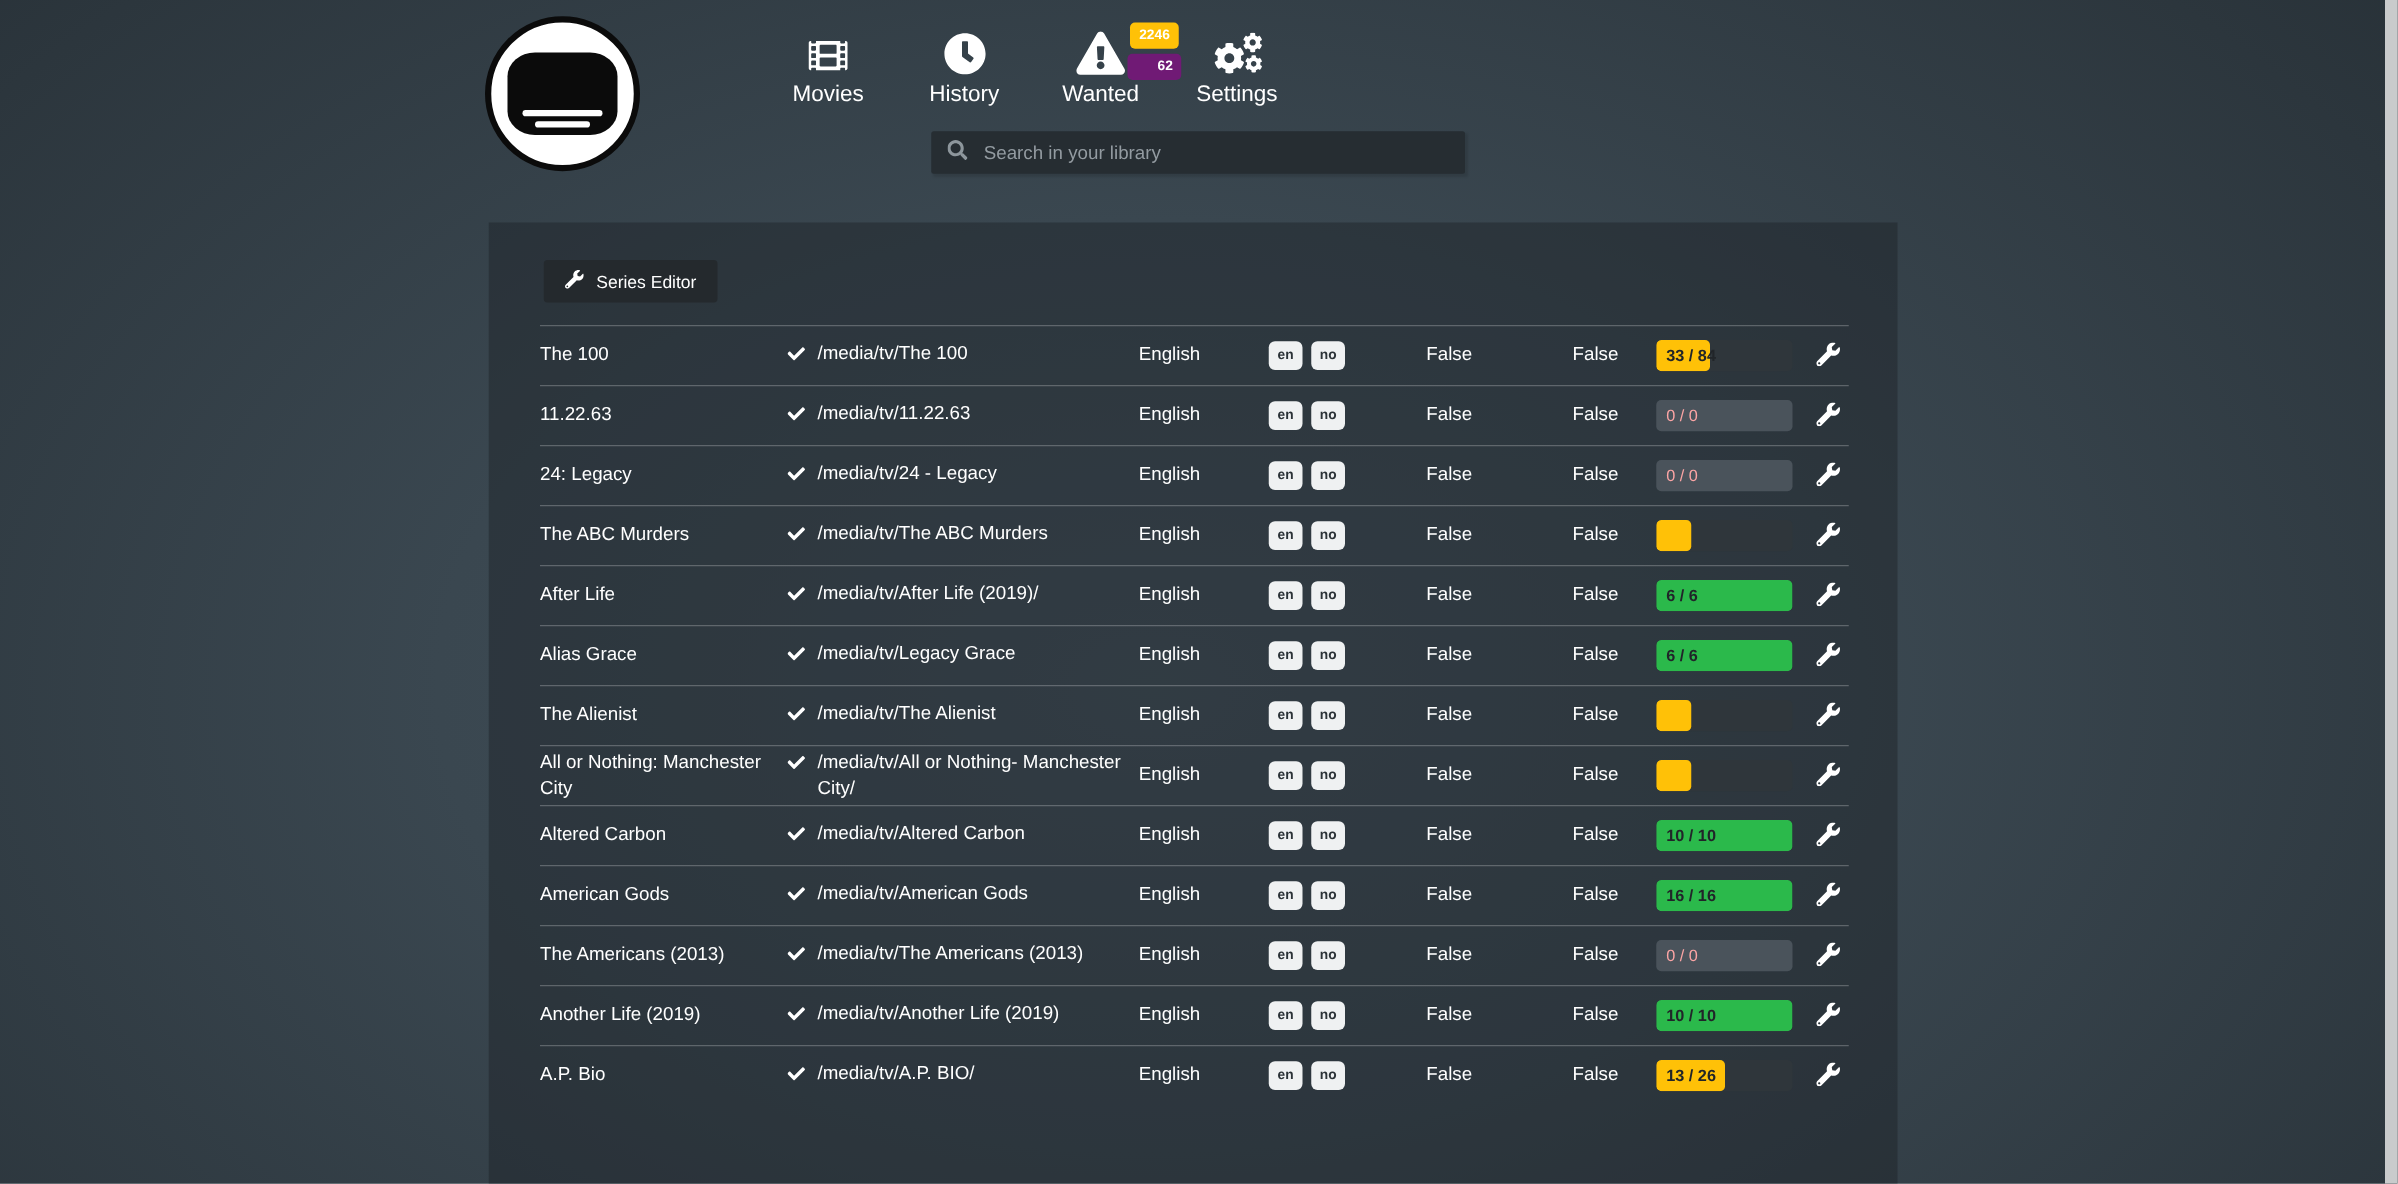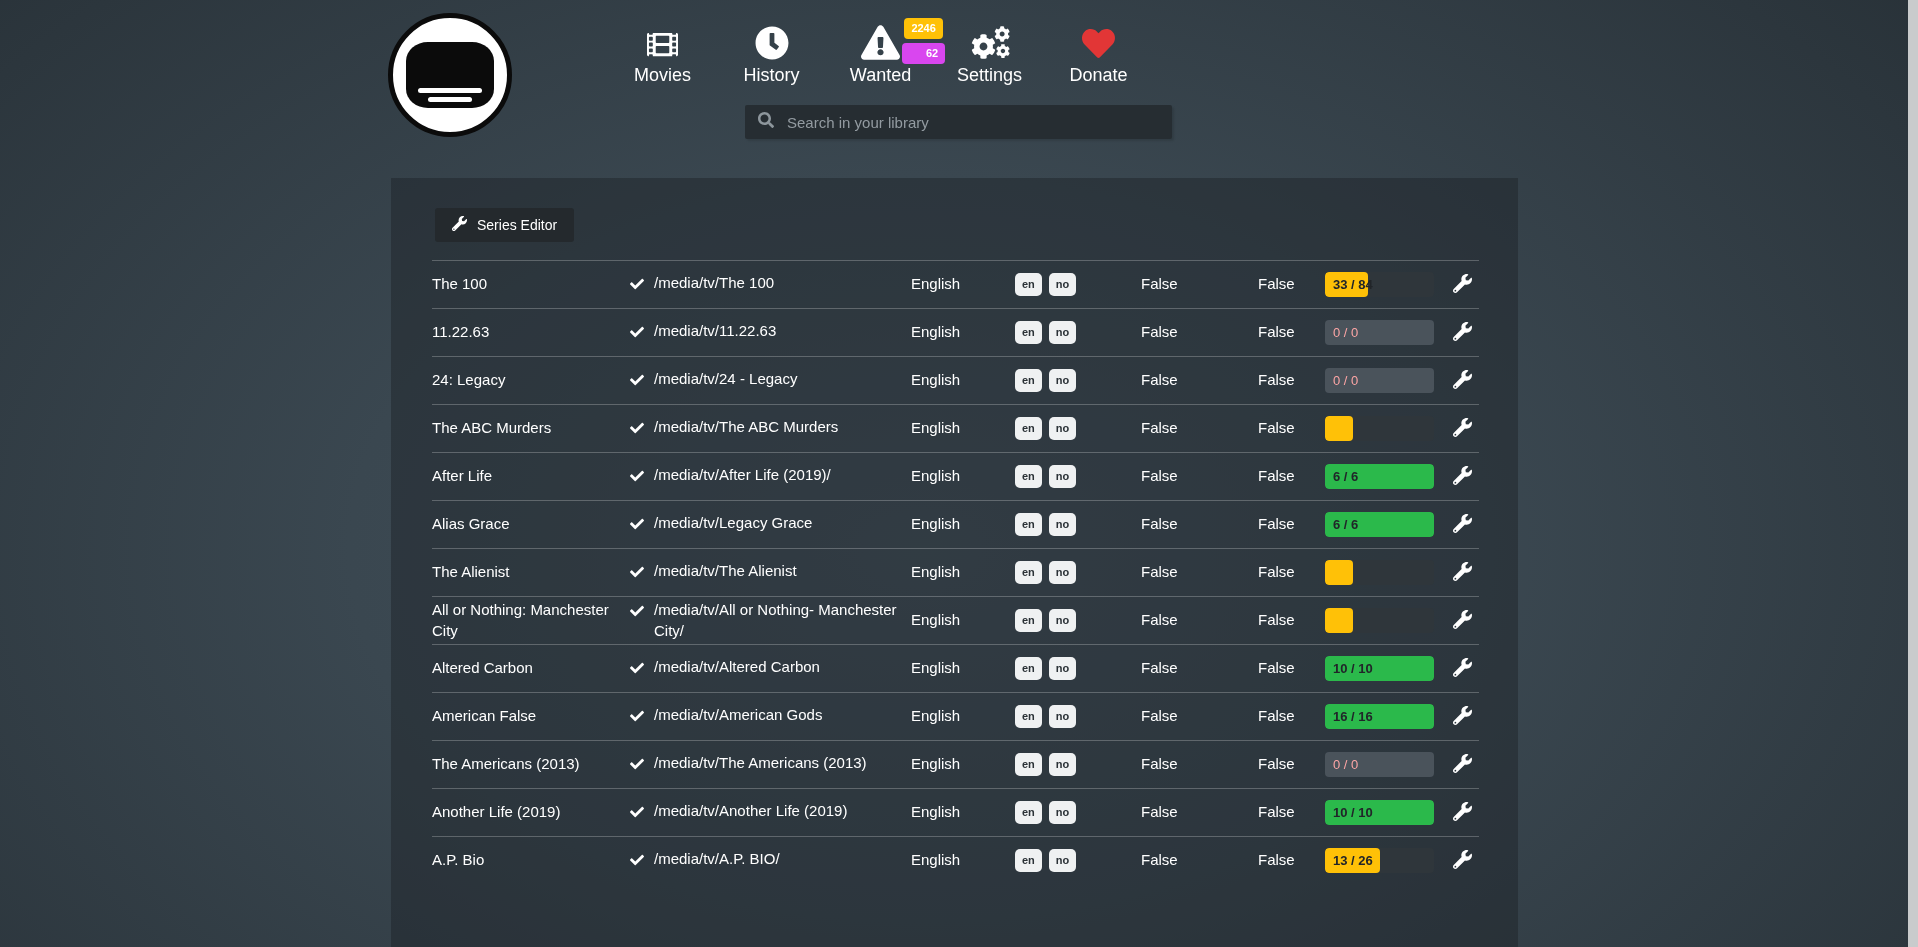--- a/index.html
+++ b/index.html
@@ -90,44 +90,36 @@
     </div>
     <div class="nav-item">
       <span class="nav-icon">
         <svg width="39" height="35" viewBox="0 0 576 512">
           <path fill="#ffffff" d="M569.517 440.013C587.975 472.007 564.806 512 527.94 512H48.054c-36.937 0-59.999-40.055-41.577-71.987L246.423 23.985c18.467-32.009 64.72-31.951 83.154 0l239.94 416.028zM288 354c-25.405 0-46 20.595-46 46s20.595 46 46 46 46-20.595 46-46-20.595-46-46-46zm-43.673-165.346l7.418 136c.347 6.364 5.609 11.346 11.982 11.346h48.546c6.373 0 11.635-4.982 11.982-11.346l7.418-136c.375-6.874-5.098-12.654-11.982-12.654h-63.383c-6.884 0-12.356 5.78-11.981 12.654z"></path>
         </svg>
       </span>
       <span class="nav-label">Wanted</span>
       <span class="nav-badges">
         <span class="badge" style="background: rgb(255, 193, 7);">2246</span>
-        <span class="badge" style="background: #d946ef; padding-left: 24px;">62</span>
+        <span class="badge" style="background: #701a75; padding-left: 24px;">62</span>
       </span>
     </div>
     <div class="nav-item">
       <span class="nav-icon">
         <svg width="43" height="34" viewBox="0 0 640 512">
           <defs>
             <path id="cogp" d="M487.4 315.7l-42.6-24.6c4.3-23.2 4.3-47 0-70.2l42.6-24.6c4.9-2.8 7.1-8.6 5.5-14-11.1-35.6-30-67.8-54.7-94.6-3.8-4.1-10-5.1-14.8-2.3L380.8 110c-17.9-15.4-38.5-27.3-60.8-35.1V25.8c0-5.6-3.9-10.5-9.4-11.7-36.7-8.2-74.3-7.8-109.2 0-5.5 1.2-9.4 6.1-9.4 11.7V75c-22.2 7.9-42.8 19.8-60.8 35.1L88.7 85.5c-4.9-2.8-11-1.9-14.8 2.3-24.7 26.7-43.6 58.9-54.7 94.6-1.7 5.4.6 11.2 5.5 14L67.3 221c-4.3 23.2-4.3 47 0 70.2l-42.6 24.6c-4.9 2.8-7.1 8.6-5.5 14 11.1 35.6 30 67.8 54.7 94.6 3.8 4.1 10 5.1 14.8 2.3l42.6-24.6c17.9 15.4 38.5 27.3 60.8 35.1v49.2c0 5.6 3.9 10.5 9.4 11.7 36.7 8.2 74.3 7.8 109.2 0 5.5-1.2 9.4-6.1 9.4-11.7v-49.2c22.2-7.9 42.8-19.8 60.8-35.1l42.6 24.6c4.9 2.8 11 1.9 14.8-2.3 24.7-26.7 43.6-58.9 54.7-94.6 1.5-5.5-.7-11.3-5.6-14.1zM256 336c-44.1 0-80-35.9-80-80s35.9-80 80-80 80 35.9 80 80-35.9 80-80 80z"></path>
           </defs>
           <use href="#cogp" xlink:href="#cogp" fill="#ffffff" transform="translate(40,120) scale(0.74)"></use>
           <use href="#cogp" xlink:href="#cogp" fill="#ffffff" transform="translate(390,0) scale(0.47)"></use>
           <use href="#cogp" xlink:href="#cogp" fill="#ffffff" transform="translate(415,270) scale(0.42)"></use>
         </svg>
       </span>
       <span class="nav-label">Settings</span>
     </div>
-    <div class="nav-item">
-      <span class="nav-icon">
-        <svg width="37" height="33" viewBox="0 0 512 512">
-          <path fill="#e23636" d="M462.3 62.6C407.5 15.9 326 24.3 275.7 76.2L256 96.5l-19.7-20.3C186.1 24.3 104.5 15.9 49.7 62.6c-62.8 53.6-66.1 149.8-9.9 207.9l193.5 199.8c12.5 12.9 32.8 12.9 45.3 0l193.5-199.8c56.3-58.1 53-154.3-9.8-207.9z"></path>
-        </svg>
-      </span>
-      <span class="nav-label">Donate</span>
-    </div>
   </nav>
 
 <div class="search">
   <span id="search-icon-slot"><svg width="16" height="16" viewBox="0 0 512 512">
         <path fill="#8d969c" d="M505 442.7L405.3 343c-4.5-4.5-10.6-7-17-7H372c27.6-35.3 44-79.7 44-128C416 93.1 322.9 0 208 0S0 93.1 0 208s93.1 208 208 208c48.3 0 92.7-16.4 128-44v16.3c0 6.4 2.5 12.5 7 17l99.7 99.7c9.4 9.4 24.6 9.4 33.9 0l28.3-28.3c9.4-9.3 9.4-24.5.1-33.9zM208 336c-70.7 0-128-57.2-128-128 0-70.7 57.2-128 128-128 70.7 0 128 57.2 128 128 0 70.7-57.2 128-128 128z"></path>
       </svg></span>
   <input type="text" placeholder="Search in your library" style="">
 </div>
 
 <div class="panel">
@@ -390,21 +382,21 @@
           </div>
           <div class="c-action">
             <button class="wrench-btn">
               <span><svg width="19" height="19" viewBox="0 0 512 512">
                   <path fill="#ffffff" d="M507.73 109.1c-2.24-9.03-13.54-12.09-20.12-5.51l-74.36 74.36-67.88-11.31-11.31-67.88 74.36-74.36c6.62-6.62 3.43-17.9-5.66-20.16-47.38-11.74-99.55.91-136.58 37.93-39.64 39.64-50.55 97.1-34.05 147.2L18.74 402.76c-24.99 24.99-24.99 65.51 0 90.5 24.99 24.99 65.51 24.99 90.5 0l213.21-213.21c50.12 16.71 107.47 5.68 147.37-34.22 37.07-37.07 49.7-89.32 37.91-136.73zM64 472c-13.25 0-24-10.75-24-24 0-13.26 10.75-24 24-24s24 10.74 24 24c0 13.25-10.75 24-24 24z"></path>
                 </svg></span>
             </button>
           </div>
         </div>
         <div class="trow">
-          <div class="c-name">American False</div>
+          <div class="c-name">American Gods</div>
           <div class="c-path">
             <span class="check"><svg width="14" height="14" viewBox="0 0 512 512">
                 <path fill="#ffffff" d="M173.898 439.404l-166.4-166.4c-9.997-9.997-9.997-26.206 0-36.204l36.203-36.204c9.997-9.998 26.207-9.998 36.204 0L192 312.69 432.095 72.596c9.997-9.997 26.207-9.997 36.204 0l36.203 36.204c9.997 9.997 9.997 26.206 0 36.204l-294.4 294.401c-9.998 9.997-26.207 9.997-36.204-.001z"></path>
               </svg></span>
             <span>/media/tv/American Gods</span>
           </div>
           <div class="c-audio">English</div>
           <div class="c-langs">
             <span class="lang-badge">en</span>
             <span class="lang-badge">no</span>

